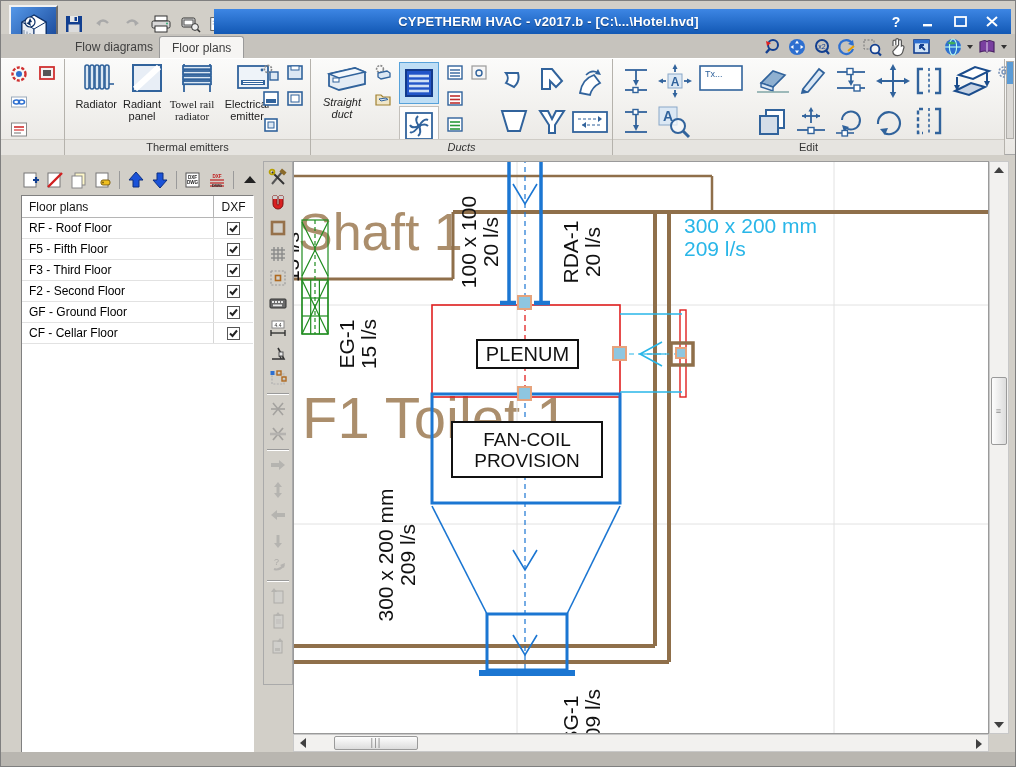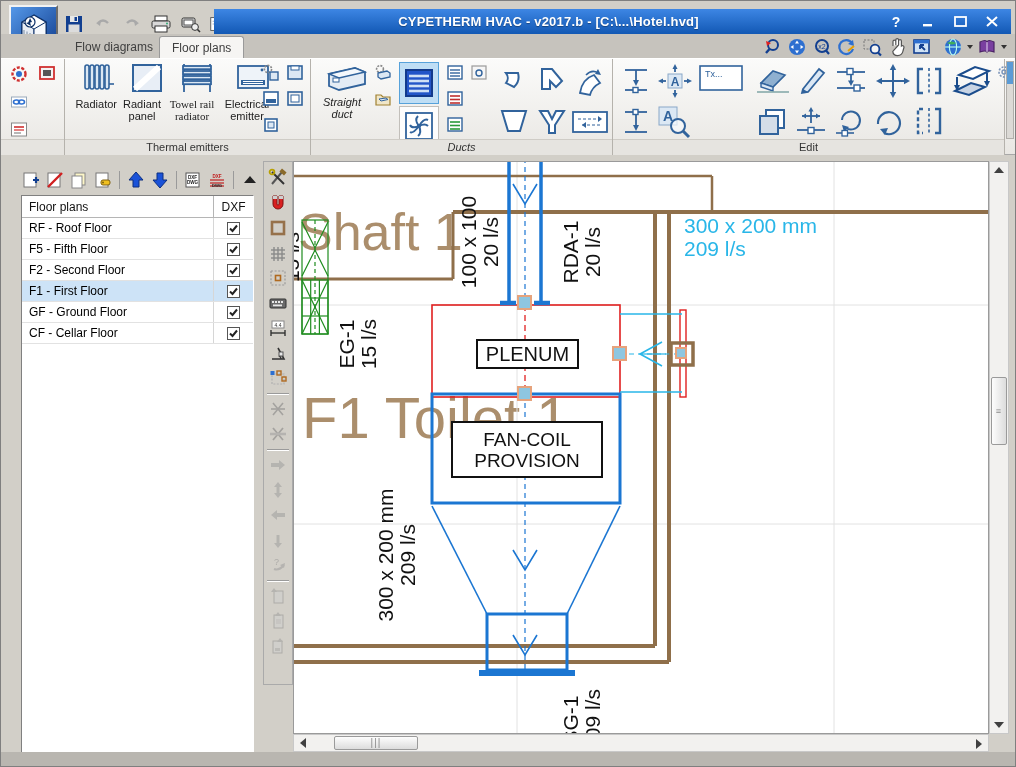--- a/index.html
+++ b/index.html
@@ -738,31 +738,31 @@
       <span class="fname">F5 - Fifth Floor</span>
       <span class="fdxf">
         <span class="cb">
           <svg width="11" height="11" viewBox="0 0 11 11">
             <polyline points="2,5.5 4.5,8 9,2.5" fill="none" stroke="#222" stroke-width="2"></polyline>
           </svg>
         </span>
       </span>
     </div>
   <div class="frow">
-      <span class="fname">F2 - Second Floor</span>
+      <span class="fname">F3 - Third Floor</span>
       <span class="fdxf">
         <span class="cb">
           <svg width="11" height="11" viewBox="0 0 11 11">
             <polyline points="2,5.5 4.5,8 9,2.5" fill="none" stroke="#222" stroke-width="2"></polyline>
           </svg>
         </span>
       </span>
     </div>
-  <div class="frow sel">
-      <span class="fname">F1 - First Floor</span>
+  <div class="frow">
+      <span class="fname">F2 - Second Floor</span>
       <span class="fdxf">
         <span class="cb">
           <svg width="11" height="11" viewBox="0 0 11 11">
             <polyline points="2,5.5 4.5,8 9,2.5" fill="none" stroke="#222" stroke-width="2"></polyline>
           </svg>
         </span>
       </span>
     </div>
   <div class="frow">
       <span class="fname">GF - Ground Floor</span>

